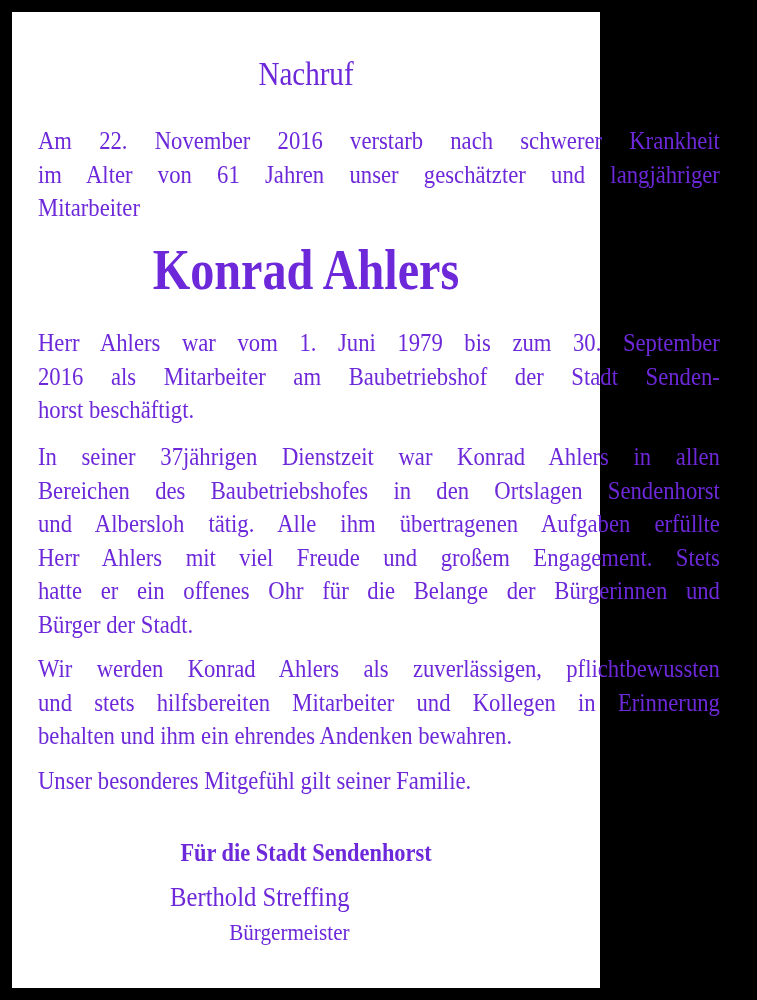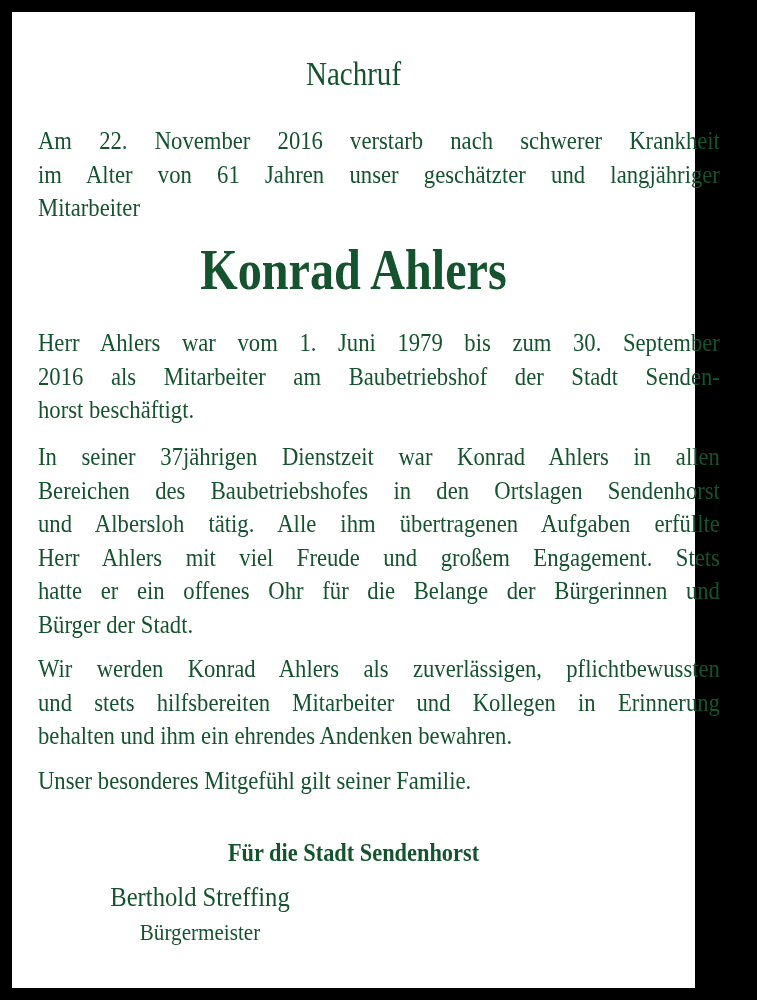--- a/index.html
+++ b/index.html
@@ -5,23 +5,23 @@
     html, body { margin: 0; padding: 0; }
     body {
       width: 757px; height: 1000px;
       background: #000000;
       position: relative;
       overflow: hidden;
     }
     .card {
       position: absolute;
       left: 12px; top: 12px;
-      width: 683px; height: 976px;
+      width: 588px; height: 976px;
       background: #ffffff;
-      color: #14532d;
+      color: #6d28d9;
       font-family: "Liberation Serif", "DejaVu Serif", serif;
     }
     .title {
       position: absolute;
       left: 0; right: 0; top: 44px;
       text-align: center;
       font-size: 33px;
       line-height: 36px;
       transform: scaleX(0.88);
     }
@@ -54,21 +54,21 @@
       text-align: center;
       font-size: 26px;
       font-weight: bold;
       line-height: 30px;
       transform: scaleX(0.86);
     }
     .sig {
       position: absolute;
       top: 868px;
       width: 340px;
-      text-align: center;
+      text-align: right;
     }
     .sig.left { left: 18px; }
     .sig.right { left: 376px; }
     .sig .nm {
       display: block;
       font-size: 28px;
       line-height: 34px;
       transform: scaleX(0.88);
     }
     .sig .role {

